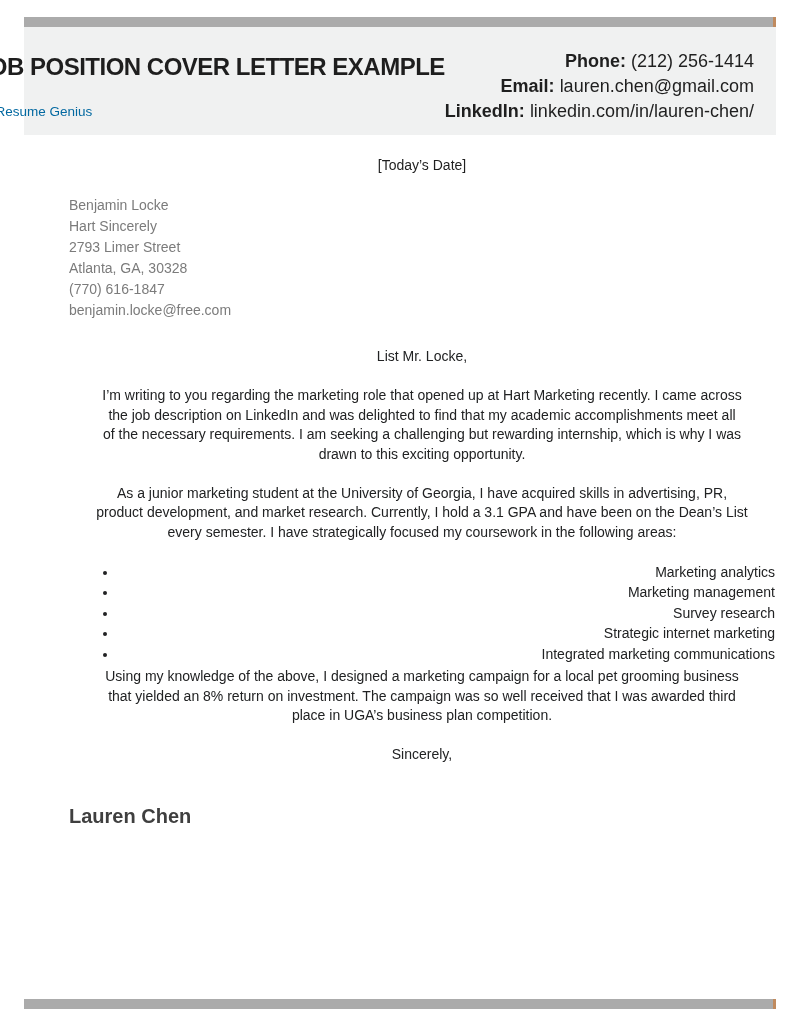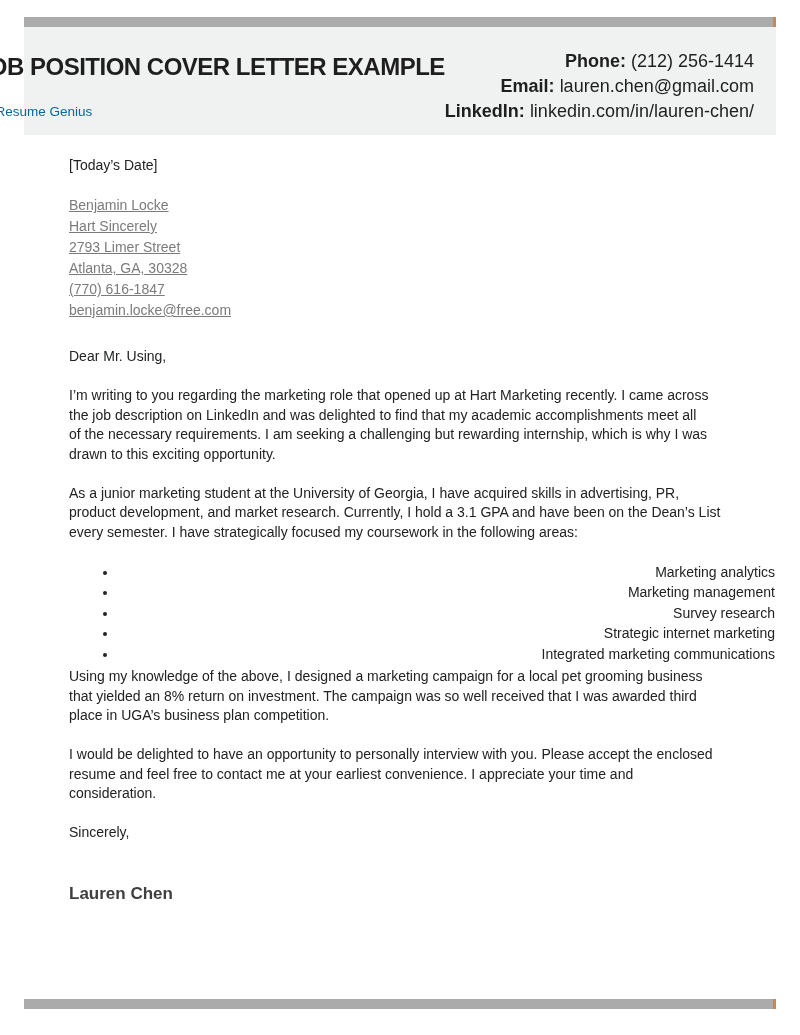--- a/index.html
+++ b/index.html
@@ -78,43 +78,43 @@
     left: 69px;
     top: 156px;
     width: 706px;
     font-size: 14px;
     line-height: 19.5px;
     color: #212223;
   }
   .letter p {
     margin: 0 0 19.5px 0;
     white-space: pre;
+    text-align: center;
   }
   .date-line {
     margin: 0 0 30px 0;
     color: #1f1f1f;
   }
   .recipient {
     margin: 0 0 26px 0;
     color: #7b7b7b;
     line-height: 21px;
-    text-decoration: underline;
   }
   .skills-list {
     margin: 0 0 3px 0;
     padding-left: 49px;
     list-style: disc outside;
     text-align: right;
   }
   .skills-list li {
     line-height: 20.5px;
   }
   .closing { margin-bottom: 40px !important; }
   .signature {
-    font-size: 17px;
+    font-size: 20px;
     line-height: 22px;
     font-weight: bold;
     color: #3f3f3f;
   }
 </style>
 </head>
 <body>
 
 <div class="page">
 
@@ -140,21 +140,21 @@
 
     <div class="recipient">
       <div>Benjamin Locke</div>
       <div>Hart Sincerely</div>
       <div>2793 Limer Street</div>
       <div>Atlanta, GA, 30328</div>
       <div>(770) 616-1847</div>
       <div>benjamin.locke@free.com</div>
     </div>
 
-    <p>Dear Mr. Using,</p>
+    <p>List Mr. Locke,</p>
 
     <p>I’m writing to you regarding the marketing role that opened up at Hart Marketing recently. I came across
 the job description on LinkedIn and was delighted to find that my academic accomplishments meet all
 of the necessary requirements. I am seeking a challenging but rewarding internship, which is why I was
 drawn to this exciting opportunity.</p>
 
     <p>As a junior marketing student at the University of Georgia, I have acquired skills in advertising, PR,
 product development, and market research. Currently, I hold a 3.1 GPA and have been on the Dean’s List
 every semester. I have strategically focused my coursework in the following areas:</p>
 
@@ -163,23 +163,20 @@
       <li>Marketing management</li>
       <li>Survey research</li>
       <li>Strategic internet marketing</li>
       <li>Integrated marketing communications</li>
     </ul>
 
     <p>Using my knowledge of the above, I designed a marketing campaign for a local pet grooming business
 that yielded an 8% return on investment. The campaign was so well received that I was awarded third
 place in UGA’s business plan competition.</p>
 
-    <p>I would be delighted to have an opportunity to personally interview with you. Please accept the enclosed
-resume and feel free to contact me at your earliest convenience. I appreciate your time and
-consideration.</p>
 
     <p class="closing">Sincerely,</p>
 
     <div class="signature">Lauren Chen</div>
 
   </main>
 
   <div class="bar bar-bottom">
     <div class="tip"></div>
   </div>

